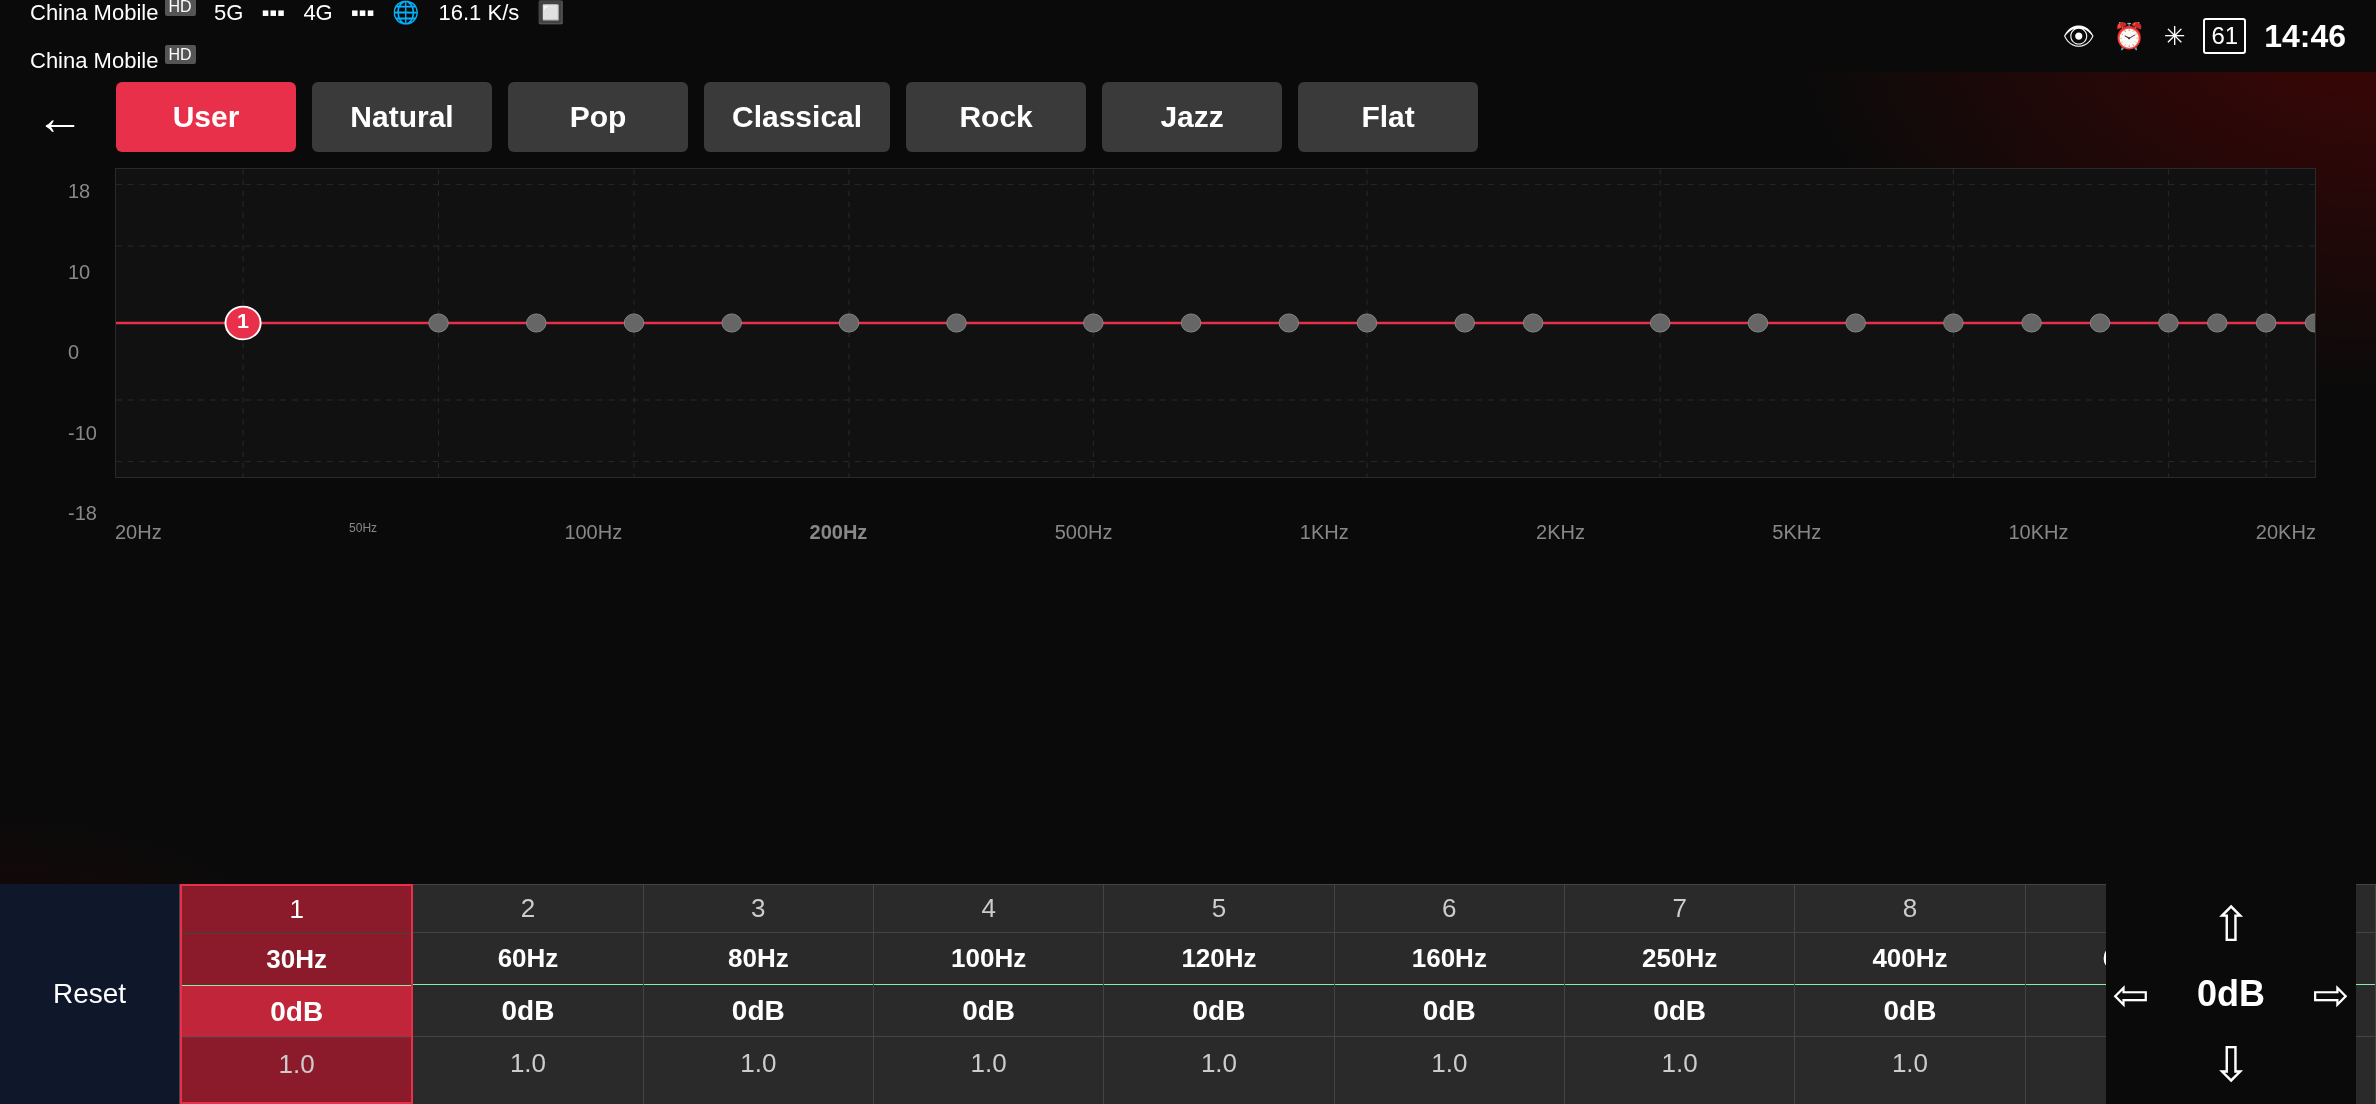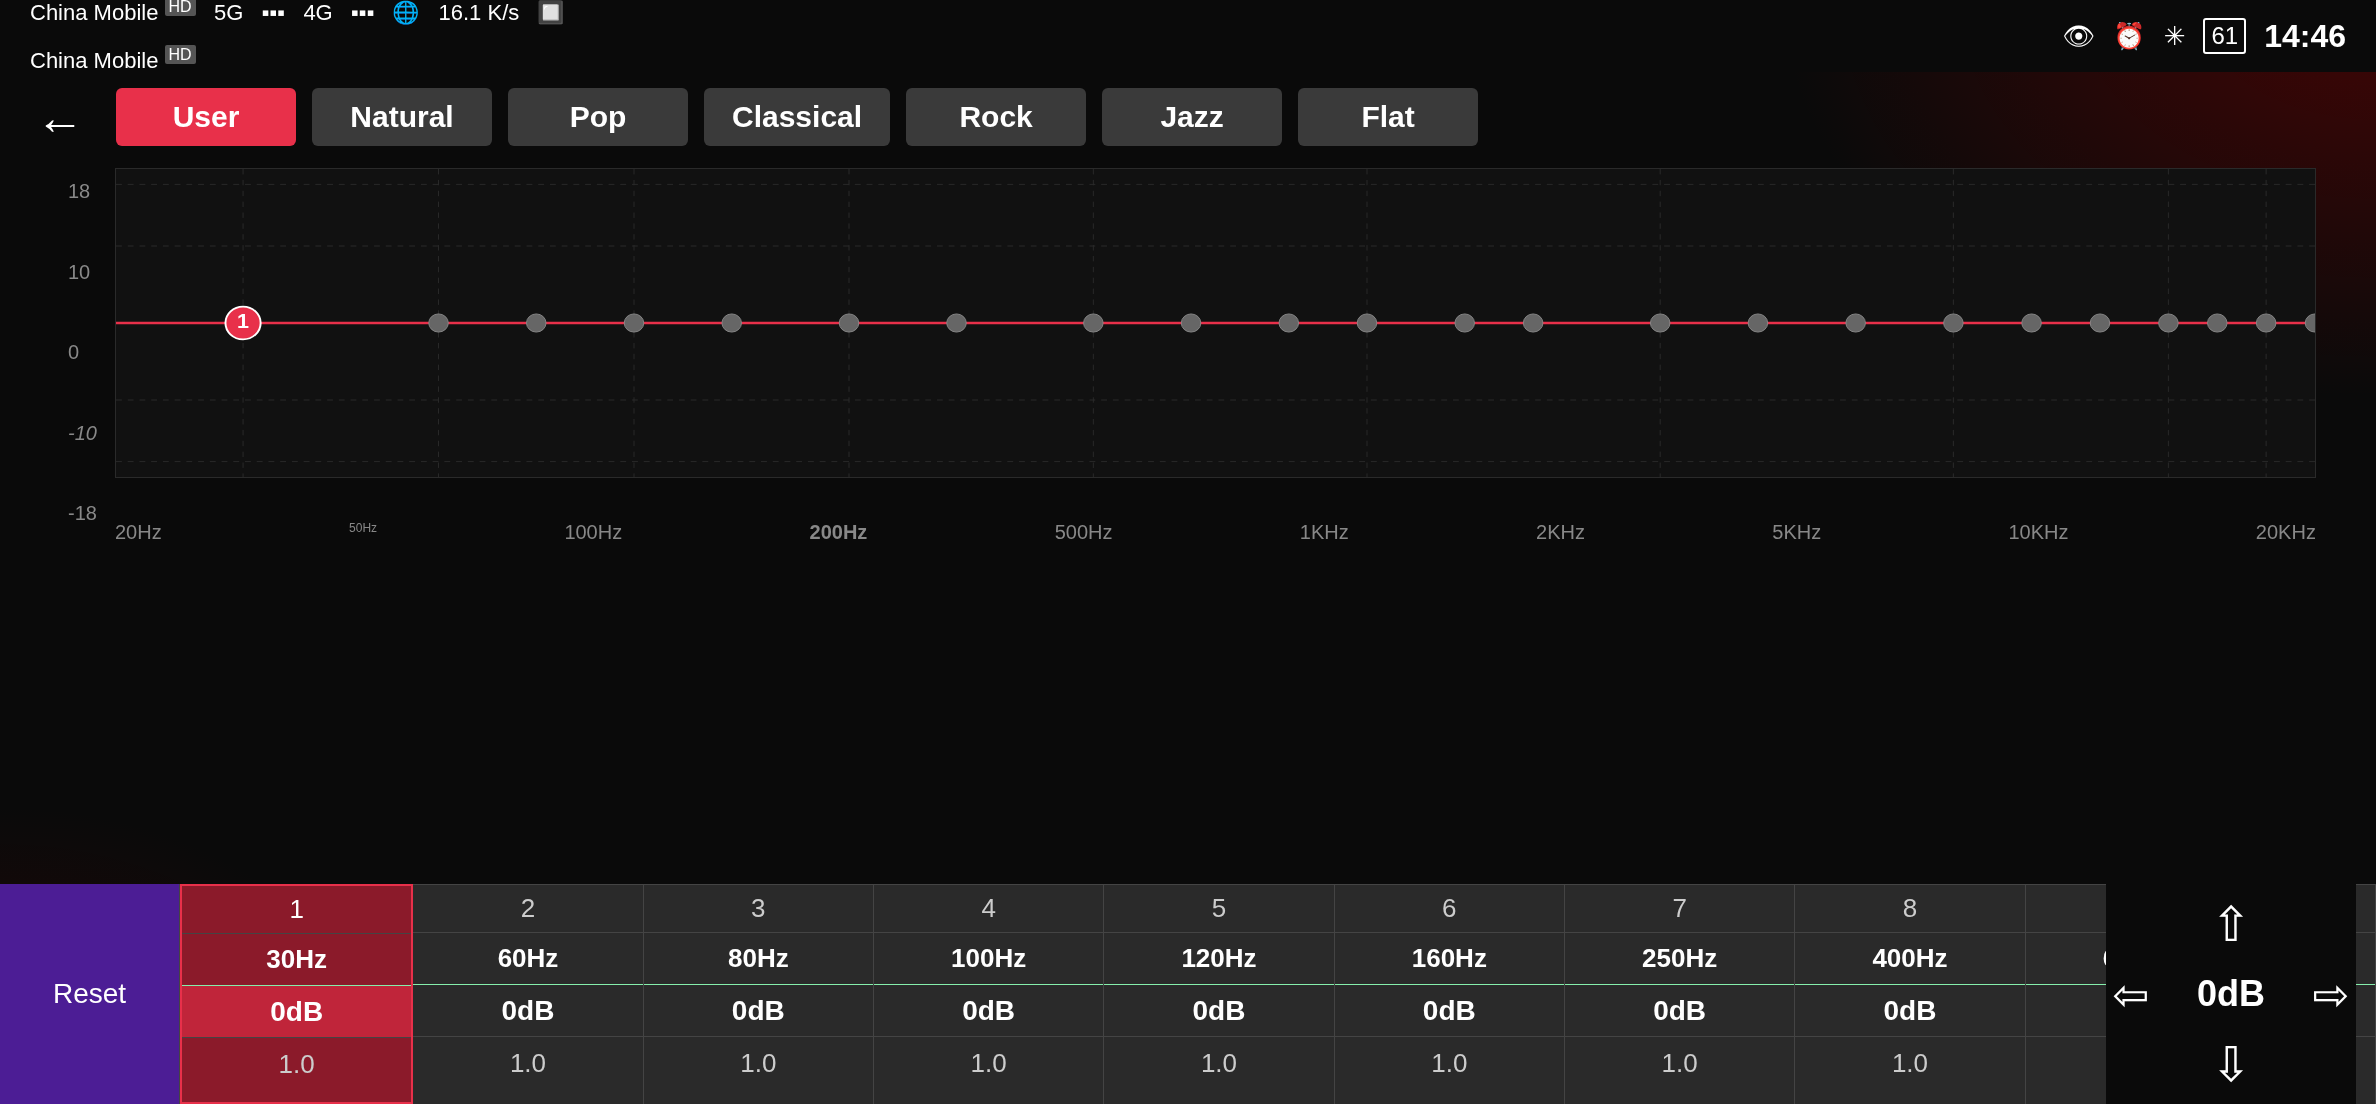--- a/index.html
+++ b/index.html
@@ -82,21 +82,21 @@
       align-items: center;
       justify-content: center;
       cursor: pointer;
     }
     .back-arrow {
       font-size: 48px;
       color: #fff;
     }
 
     .preset-btn {
-      height: 58px;
+      height: 70px;
       min-width: 180px;
       padding: 0 28px;
       border: none;
       border-radius: 6px;
       font-size: 30px;
       font-weight: bold;
       cursor: pointer;
       display: flex;
       align-items: center;
       justify-content: center;
@@ -128,21 +128,21 @@
       height: 220px;
       display: flex;
       align-items: stretch;
       z-index: 5;
       background: #0a0a0a;
     }
 
     .reset-btn {
       width: 180px;
       min-width: 180px;
-      background: #4c1d95;
+      background: #0f172a;
       border: none;
       color: #fff;
       font-size: 28px;
       cursor: pointer;
       display: flex;
       align-items: center;
       justify-content: center;
       border-right: 1px solid #444;
     }
 
@@ -294,21 +294,21 @@
   <button class="preset-btn inactive">Flat</button>
 </div>
 
 <div class="eq-chart-container">
   <div style="position:relative; width:100%; height:100%; padding-left:55px; padding-bottom:35px;">
 
     <div style="position:absolute; left:0; top:12px; height:calc(100% - 35px); display:flex; flex-direction:column; justify-content:space-between; padding: 0 8px; gap: 32px;">
       <span style="font-size:20px;color:#888;">18</span>
       <span style="font-size:20px;color:#888;">10</span>
       <span style="font-size:20px;color:#888;">0</span>
-      <span style="font-size:20px;color:#888;font-style:italic;">-10</span>
+      <span style="font-size:20px;color:#888;">-10</span>
       <span style="font-size:20px;color:#888;">-18</span>
     </div>
 
     <div style="position:relative; width:100%; height:calc(100% - 35px); background:#111; border:1px solid #2a2a2a; overflow:hidden;">
       <svg width="100%" height="100%" viewBox="0 0 2250 340" preserveAspectRatio="none">
 
         <line x1="0" y1="17" x2="2250" y2="17" stroke="#2a2a2a" stroke-width="1" stroke-dasharray="6,6"></line>
         <line x1="0" y1="85" x2="2250" y2="85" stroke="#2a2a2a" stroke-width="1" stroke-dasharray="6,6"></line>
         <line x1="0" y1="170" x2="2250" y2="170" stroke="#444" stroke-width="1.5" stroke-dasharray="6,6"></line>
         <line x1="0" y1="255" x2="2250" y2="255" stroke="#2a2a2a" stroke-width="1" stroke-dasharray="6,6"></line>

